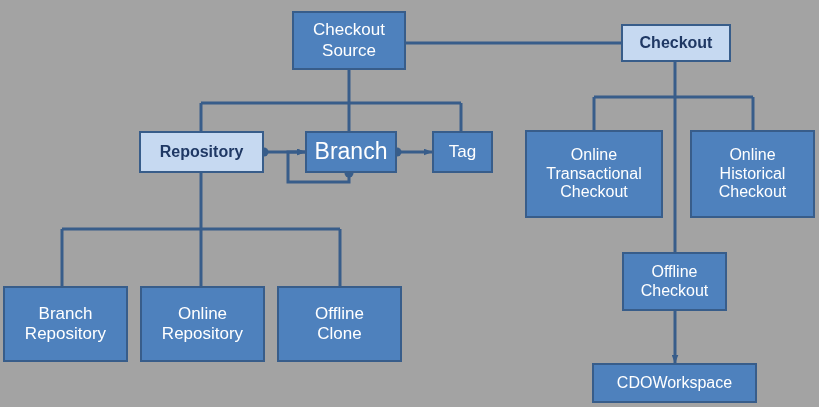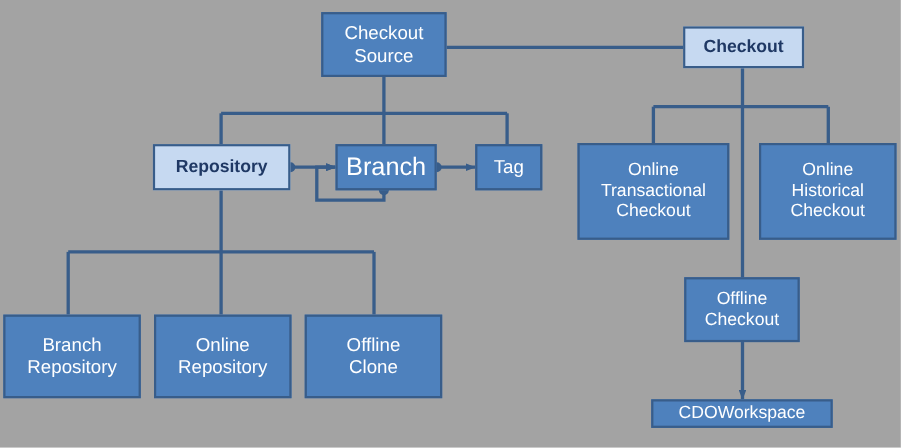--- a/index.html
+++ b/index.html
@@ -142,17 +142,17 @@
     <span class="node-label">Online
 Historical
 Checkout</span>
   </div>
 
   <div class="node-box fill-dark" style="left:622px; top:252px; width:105px; height:59px; font-size:16px;">
     <span class="node-label">Offline
 Checkout</span>
   </div>
 
-  <div class="node-box fill-dark" style="left:592px; top:363px; width:165px; height:26px; font-size:16px;">
+  <div class="node-box fill-dark" style="left:592px; top:363px; width:165px; height:40px; font-size:16px;">
     <span class="node-label">CDOWorkspace</span>
   </div>
 
 </div>
 
 </body></html>

